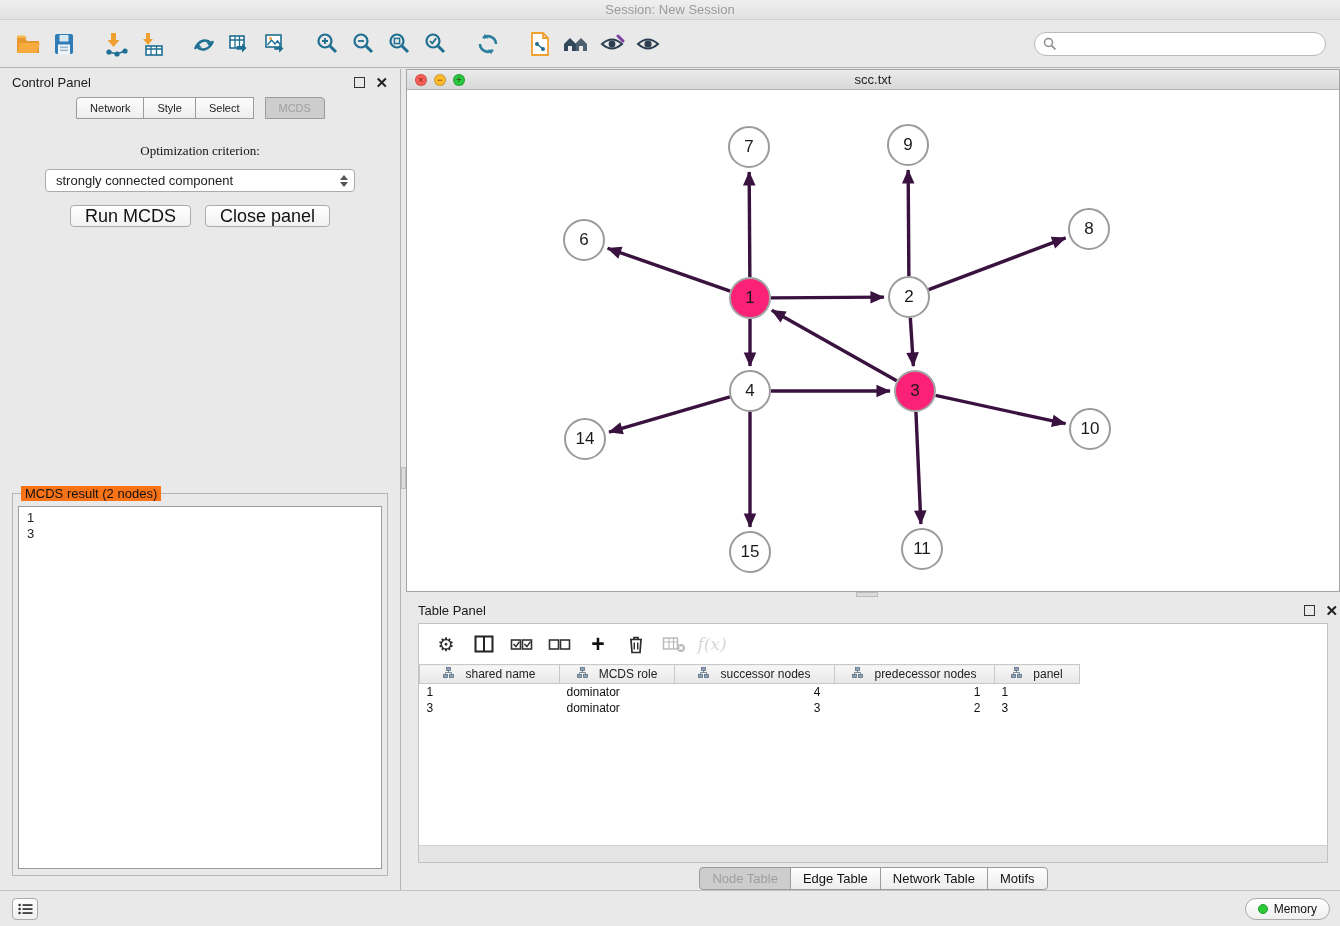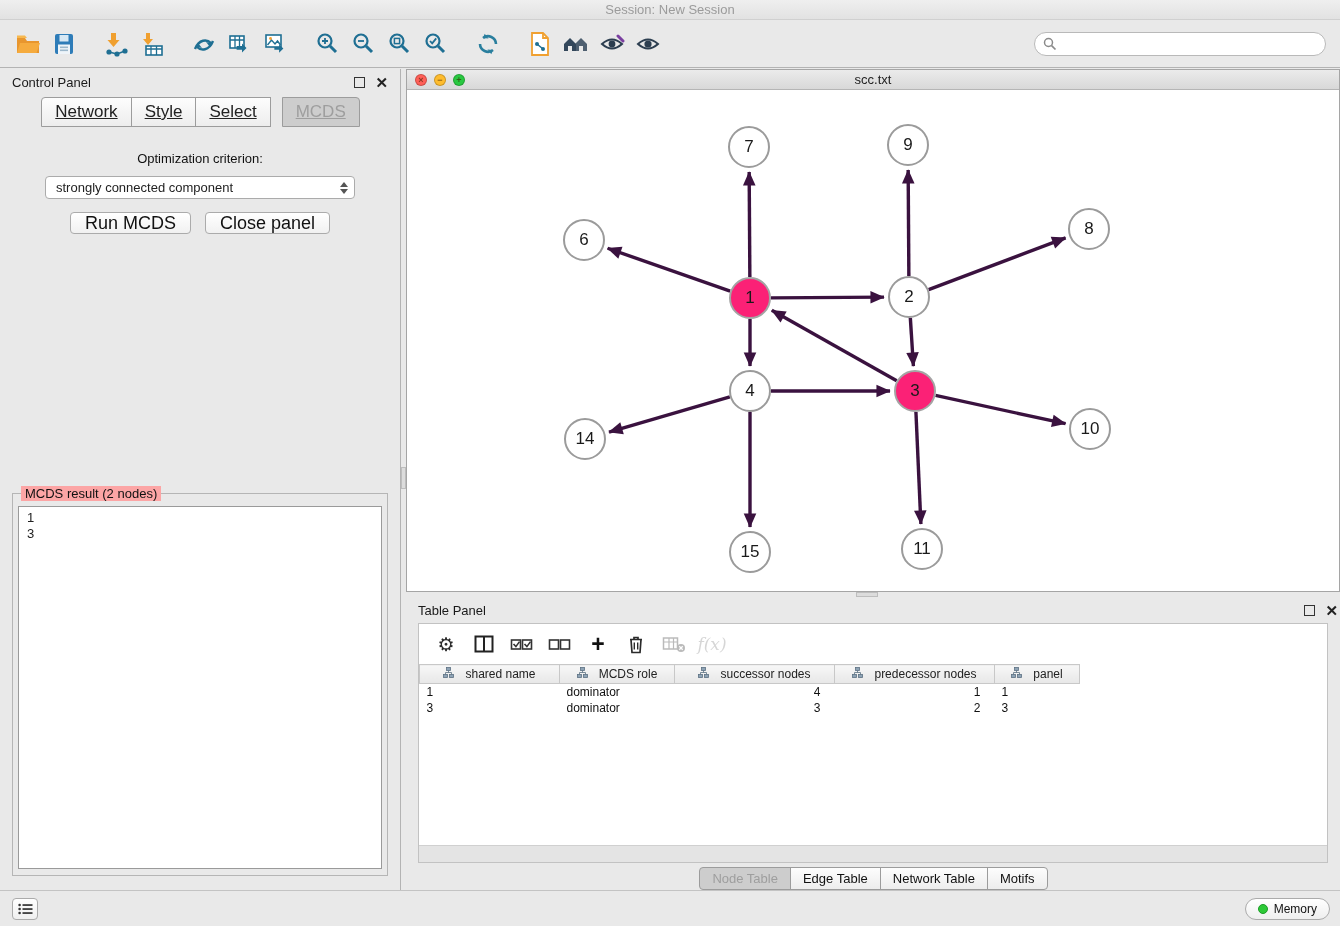--- a/index.html
+++ b/index.html
@@ -18,35 +18,35 @@
 
   
   .panel-header { height:26px; display:flex; align-items:center; padding:0 12px; font-size:13px; color:#1a1a1a; }
   .panel-header .spacer { flex:1; }
   .float-btn { width:11px; height:11px; border:1.6px solid #333; background:none; margin-left:10px; cursor:pointer; }
   .close-btn { border:none; background:none; font-size:15px; font-weight:bold; color:#222; margin-left:10px; line-height:11px; cursor:pointer; }
 
   
   .control-panel { position:absolute; left:0; top:69px; width:401px; height:821px; background:#e9e9e9; border-right:1px solid #b3b3b3; }
   .cp-tabs { display:flex; justify-content:center; margin-top:2px; }
-  .tab { border:1px solid #9c9c9c; background:linear-gradient(#fdfdfd,#ededed); padding:4px 13px; font-size:17px; color:#222; margin-right:-1px; cursor:pointer; font-family:"Liberation Sans",sans-serif;text-decoration:underline; }
+  .tab { border:1px solid #9c9c9c; background:linear-gradient(#fdfdfd,#ededed); padding:4px 13px; font-size:11px; color:#222; margin-right:-1px; cursor:pointer; font-family:"Liberation Sans",sans-serif; }
   .tab:first-child { border-radius:4px 0 0 0; }
   .tab:last-child { border-radius:0 4px 0 0;margin-left:12px; }
   .tab.active { background:#cdcdcd; color:#9e9e9e; }
-  .opt-label { text-align:center; font-size:13px; margin-top:24px; color:#111; }
+  .opt-label { text-align:center; font-size:13px; margin-top:24px; color:#111;font-family:Liberation Serif, serif; }
   .select-wrap { margin:10px auto 0; width:310px; height:23px; background:#fff; border:1px solid #ababab; border-radius:4px; display:flex; align-items:center; padding:0 6px 0 10px; font-size:13px; cursor:pointer;gap:7px; }
   .select-wrap .sel-text { flex:1; }
   .stepper { display:flex; flex-direction:column; gap:2px; align-items:center; }
   .stepper i { display:block; width:0; height:0; border-left:4px solid transparent; border-right:4px solid transparent; }
   .stepper .up { border-bottom:5px solid #555; }
   .stepper .dn { border-top:5px solid #555; }
   .cp-buttons { display:flex; justify-content:center; gap:14px; margin-top:13px; }
   .pushbtn { background:linear-gradient(#ffffff,#f1f1f1); border:1px solid #ababab; border-radius:4px; height:22px; padding:0 14px; font-size:18px; color:#111; cursor:pointer; font-family:"Liberation Sans",sans-serif; }
   .result-fieldset { position:absolute; left:12px; top:424px; width:376px; height:383px; border:1px solid #b5b5b5; background:#e9e9e9; }
-  .result-legend { position:absolute; top:-8px; left:8px; background:#fca5a5; font-size:13px; padding:0 4px; color:#111; }
+  .result-legend { position:absolute; top:-8px; left:8px; background:#f97316; font-size:13px; padding:0 4px; color:#111; }
   .result-inner { position:absolute; left:5px; right:5px; top:12px; bottom:6px; background:#fff; border:1px solid #9a9a9a; overflow:auto; }
   .result-line { font-size:13px; line-height:16px; padding-left:8px; }
   .result-inner .result-line:first-child { padding-top:3px; }
 
   
   .vsplit { position:absolute; left:401px; top:69px; width:5px; height:821px; background:#e9e9e9; cursor:col-resize; }
   .vsplit .grip { position:absolute; top:398px; left:0px; width:5px; height:22px; background:#dcdcdc; border:1px solid #bdbdbd; }
   .hsplit { position:absolute; left:406px; top:592px; width:934px; height:5px; background:#e9e9e9; cursor:row-resize; }
   .hsplit .grip { position:absolute; left:450px; top:0; width:22px; height:5px; background:#dcdcdc; border:1px solid #bdbdbd; }
 

